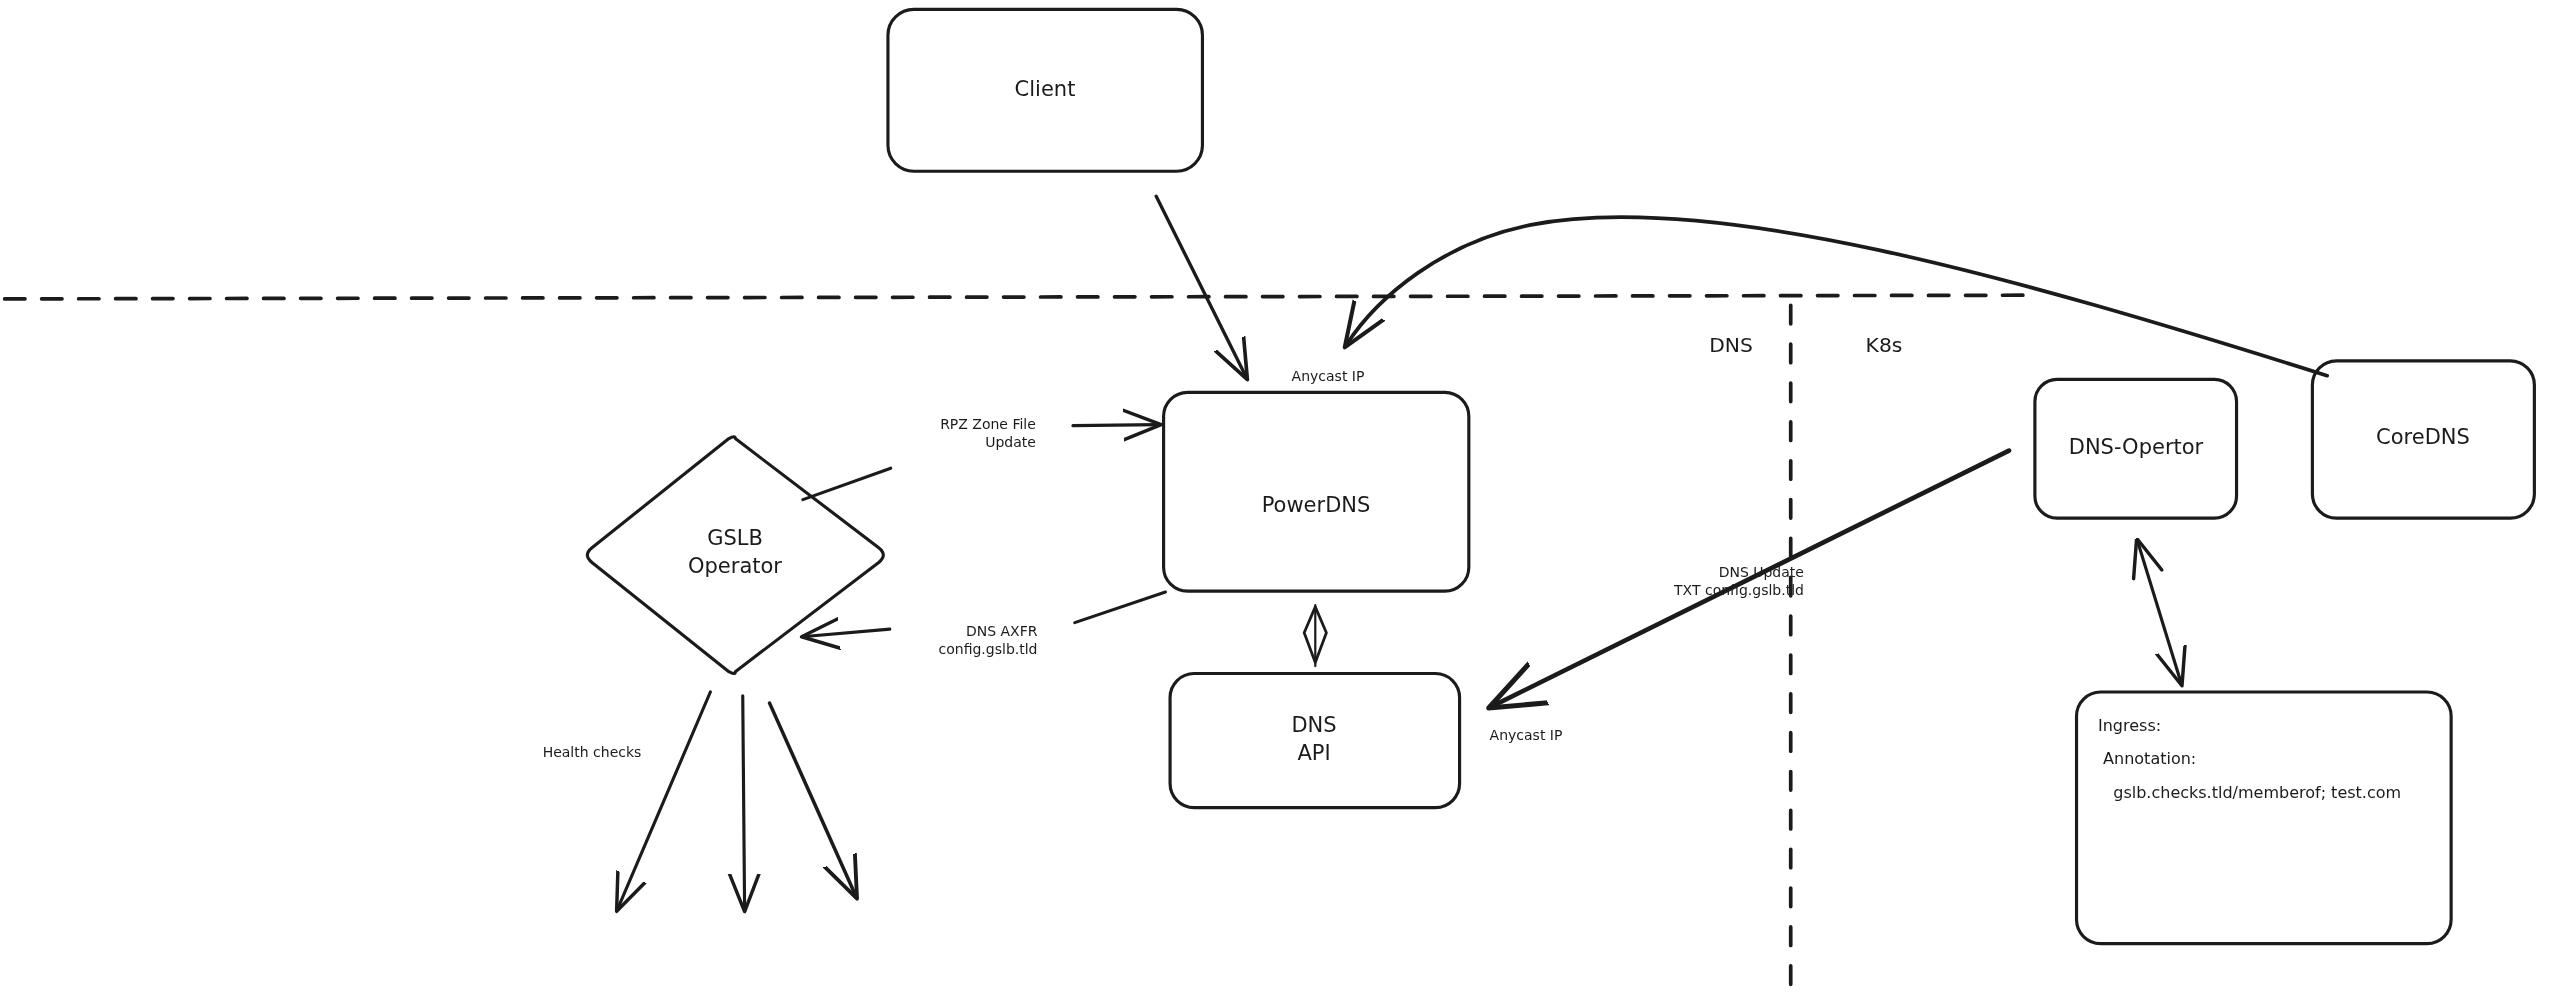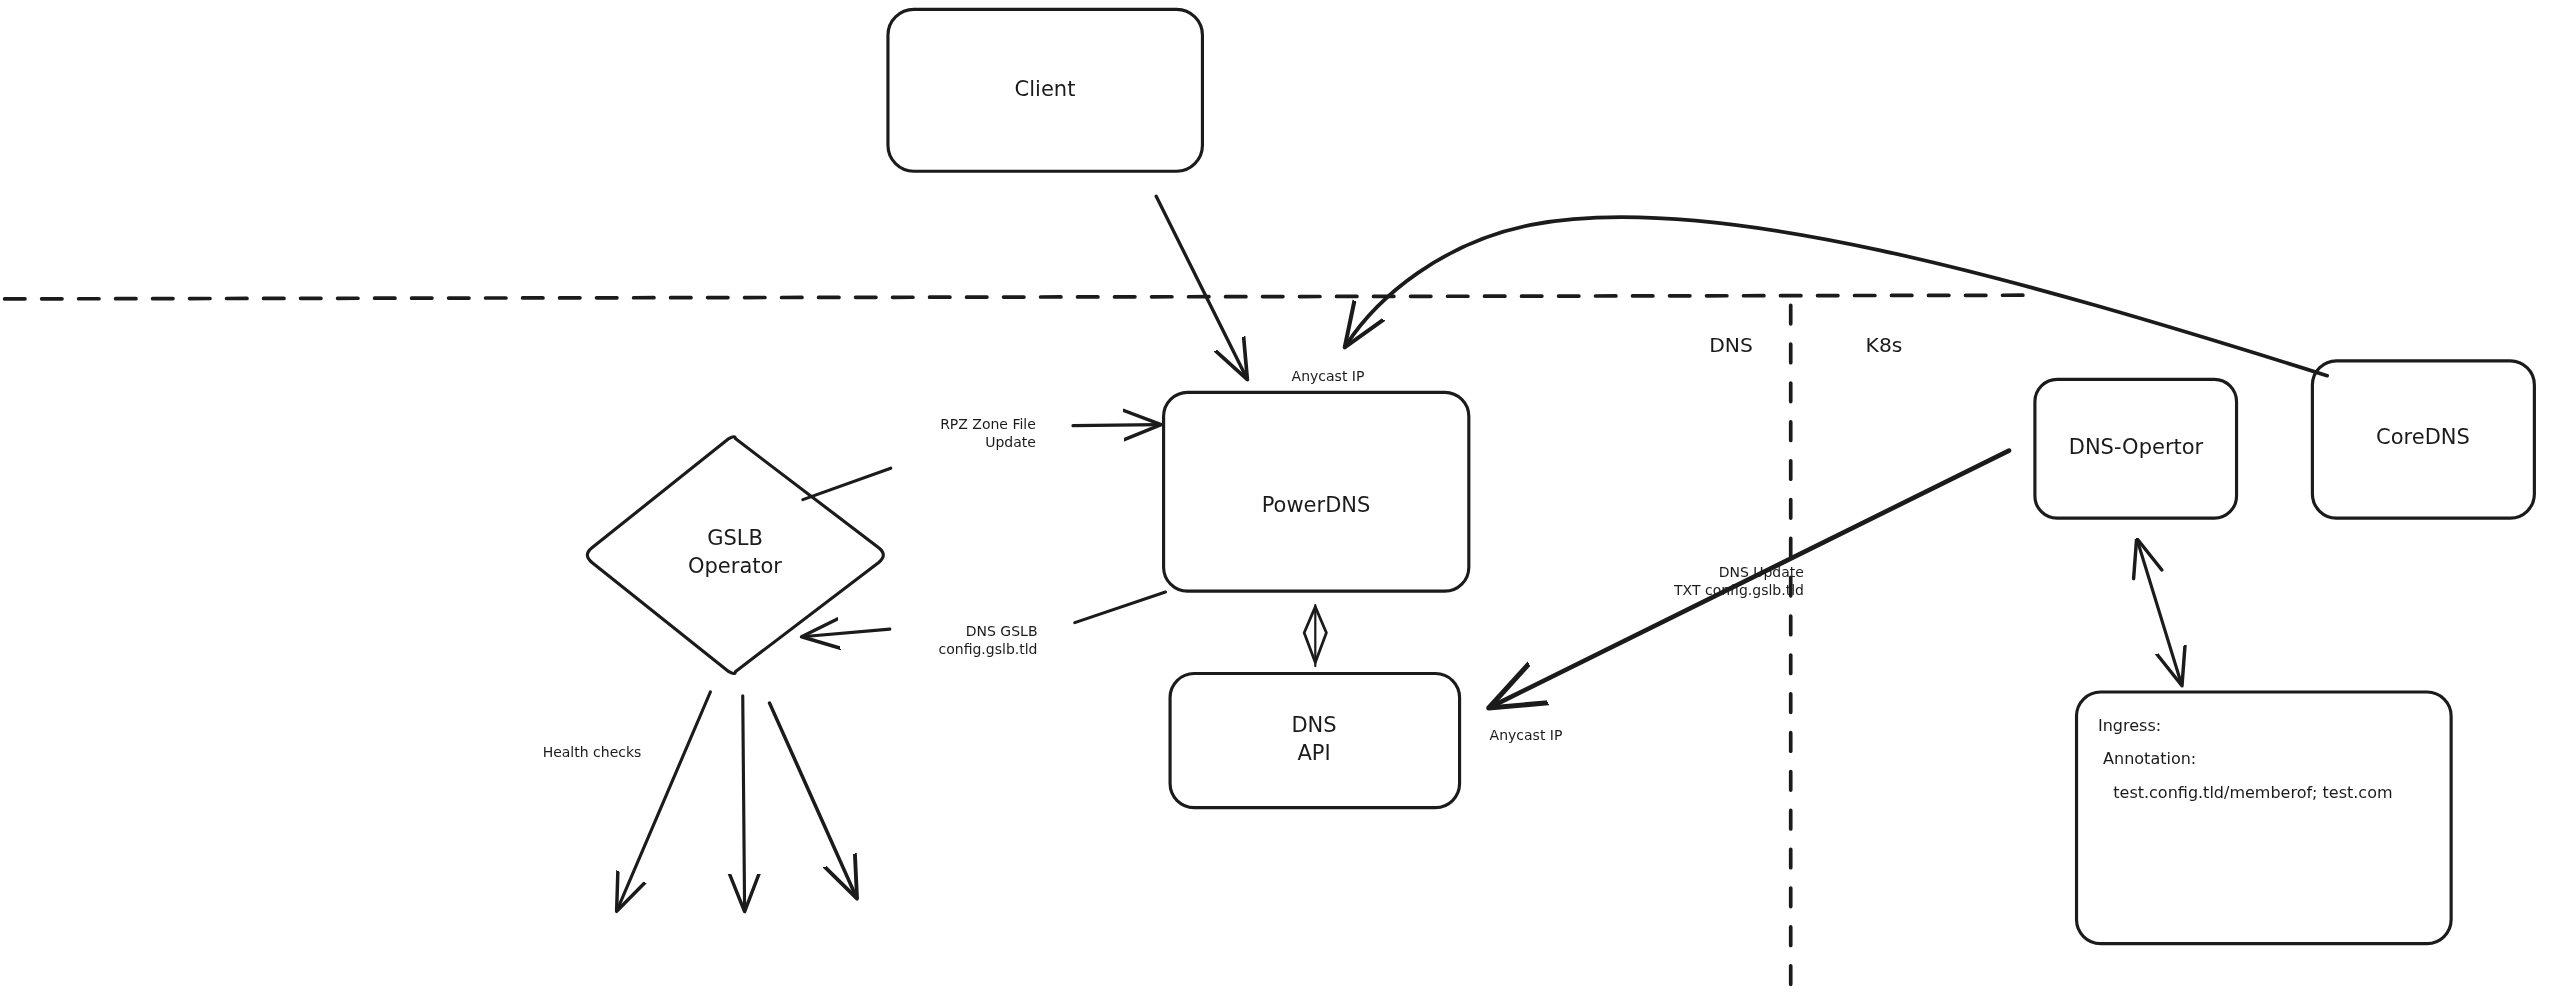--- a/index.html
+++ b/index.html
@@ -129,26 +129,26 @@
 
   <div class="node-label" style="left:735px; top:553px;">GSLB
 Operator</div>
 
   <div class="node-label" style="left:2136px; top:448px;">DNS-Opertor</div>
 
   <div class="node-label" style="left:2423px; top:438px;">CoreDNS</div>
 
   <div class="block-text" style="left:2098px; top:714px;">Ingress:</div>
   <div class="block-text" style="left:2098px; top:747px;"> Annotation:</div>
-  <div class="block-text" style="left:2098px; top:781px;">   test.config.tld/memberof; test.com</div>
+  <div class="block-text" style="left:2098px; top:781px;">   gslb.checks.tld/memberof; test.com</div>
 
   <div class="edge-label" style="left:988px; top:433px;">RPZ Zone File
 Update</div>
 
-  <div class="edge-label" style="left:988px; top:640px;">DNS GSLB
+  <div class="edge-label" style="left:988px; top:640px;">DNS AXFR
 config.gslb.tld</div>
 
   <div class="edge-label" style="left:1328px; top:376px;">Anycast IP</div>
 
   <div class="edge-label" style="left:1526px; top:735px;">Anycast IP</div>
 
   <div class="edge-label" style="left:1739px; top:581px;">DNS Update
 TXT config.gslb.tld</div>
 
   <div class="edge-label" style="left:592px; top:752px;">Health checks</div>

